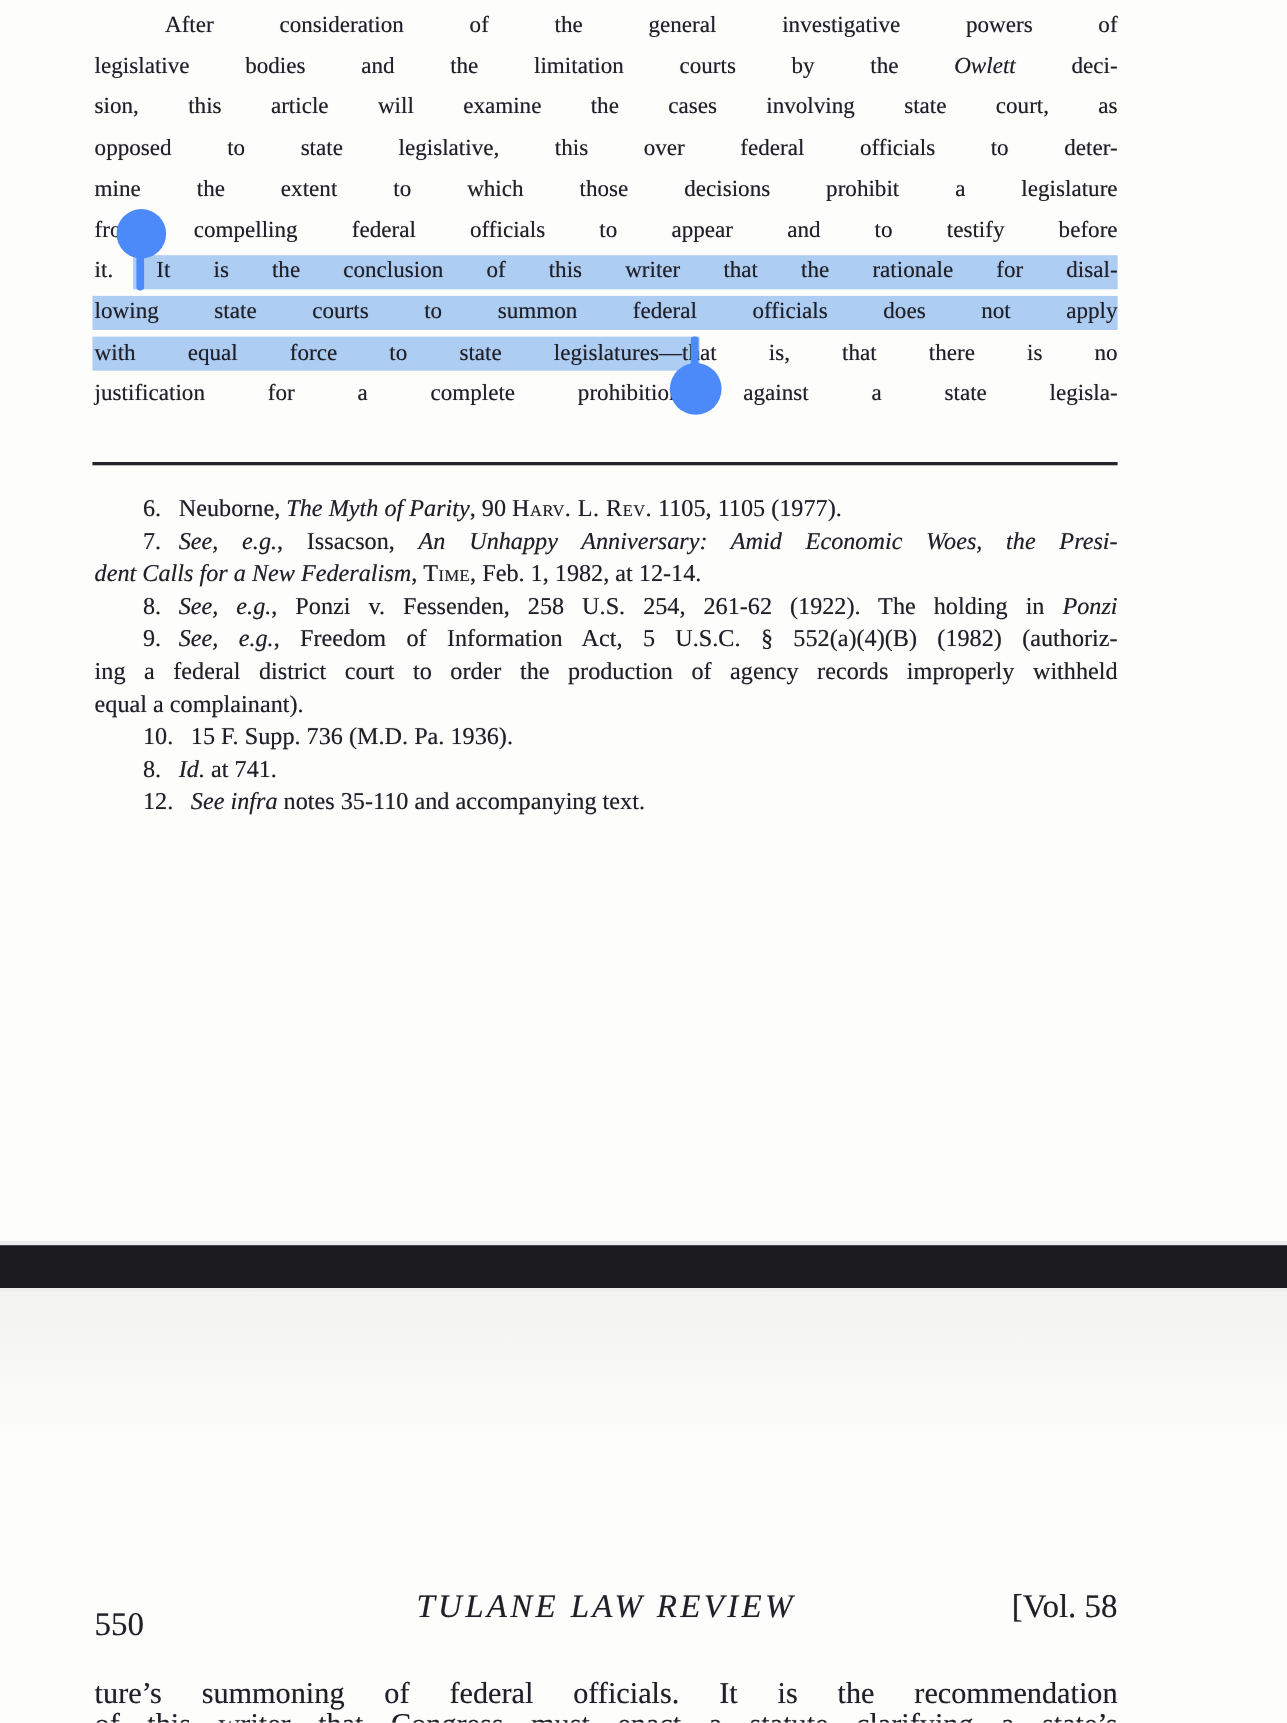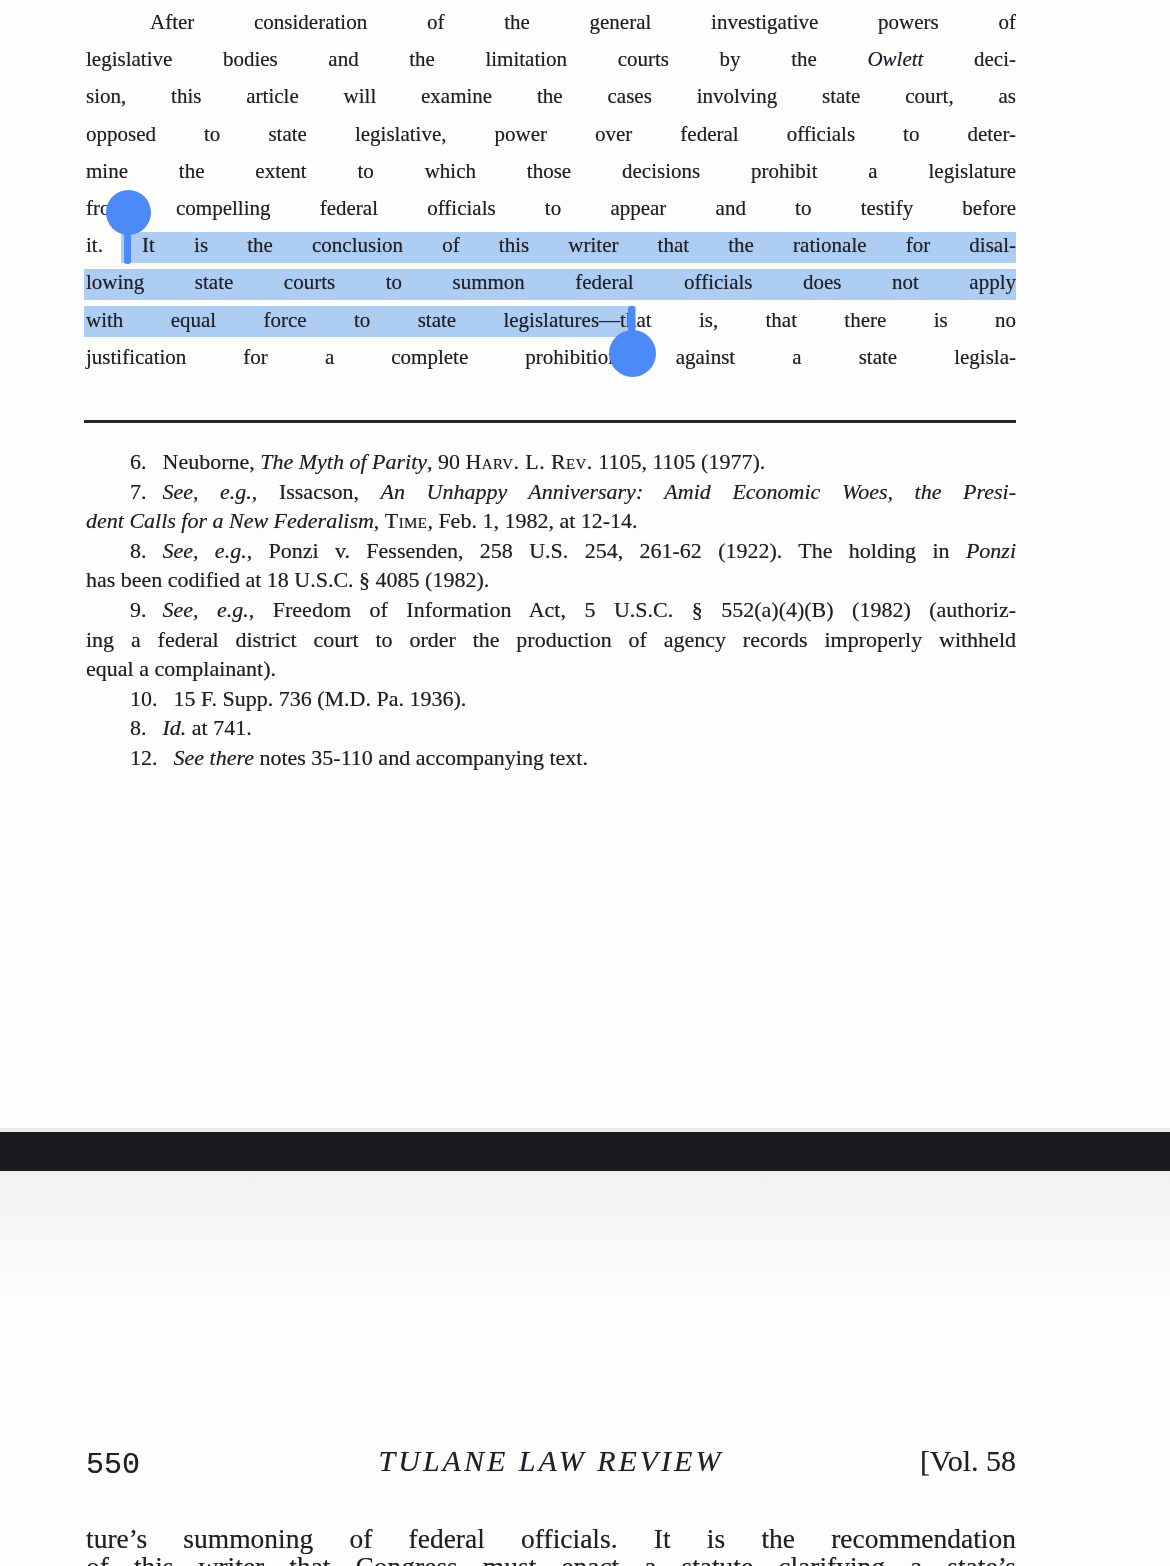--- a/index.html
+++ b/index.html
@@ -54,21 +54,21 @@
   
   #sep-top-strip{position:absolute;left:0;top:1128px;width:1170px;height:4px;background:#ececec;}
   #sep-bar{position:absolute;left:0;top:1132px;width:1170px;height:39px;background:var(--bar,#1b1b1f);}
   #sep-bottom-strip{position:absolute;left:0;top:1171px;width:1170px;height:4px;background:#efefee;}
   #page2-bg{position:absolute;left:0;top:1175px;width:1170px;height:391px;
     background:linear-gradient(#f2f2f1, #fdfdfc 130px, #fdfdfc);}
 
   
   #p2-header{position:absolute;left:86px;top:1444px;width:930px;height:36px;
     font-size:30px;line-height:34px;z-index:2;}
-  #p2-pagenum{position:absolute;left:0;top:4px;font-family:Liberation Mono, monospace;}
+  #p2-pagenum{position:absolute;left:0;top:16px;}
   #p2-journal{position:absolute;left:0;right:0;text-align:center;
     font-style:italic;letter-spacing:3px;}
   #p2-vol{position:absolute;right:0;top:0;}
   #p2-header span{text-shadow:0 0 0.7px rgba(25,25,35,0.5);}
 
   
   #p2-par{
     left:86px;top:1520px;width:930px;
     font-size:27.5px;line-height:37.2px;
     z-index:2;
@@ -81,43 +81,42 @@
 <div>
 
   <div class="hl" id="hl1"></div>
   <div class="hl" id="hl2"></div>
   <div class="hl" id="hl3"></div>
 
   <div class="textblock" id="main-par">
       <div class="tline just indent"><span>After consideration of the general investigative powers of</span></div>
       <div class="tline just"><span>legislative bodies and the limitation courts by the </span><span class="it">Owlett</span><span> deci-</span></div>
       <div class="tline just"><span>sion, this article will examine the cases involving state court, as</span></div>
-      <div class="tline just"><span>opposed to state legislative, power over federal officials to deter-</span></div>
+      <div class="tline just"><span>opposed to state legislative, this over federal officials to deter-</span></div>
       <div class="tline just"><span>mine the extent to which those decisions prohibit a legislature</span></div>
       <div class="tline just"><span>from compelling federal officials to appear and to testify before</span></div>
       <div class="tline just"><span>it. It is the conclusion of this writer that the rationale for disal-</span></div>
       <div class="tline just"><span>lowing state courts to summon federal officials does not apply</span></div>
       <div class="tline just"><span>with equal force to state legislatures—that is, that there is no</span></div>
       <div class="tline just"><span>justification for a complete prohibition against a state legisla-</span></div>
     </div>
 
   <div id="fn-rule"></div>
 
   <div class="textblock" id="footnotes">
       <div class="tline fnin"><span class="num">6.</span><span>Neuborne, </span><span class="it">The Myth of Parity</span><span>, 90 </span><span class="sc">Harv. L. Rev.</span><span> 1105, 1105 (1977).</span></div>
       <div class="tline fnin just"><span class="num">7.</span><span class="it">See, e.g.</span><span>, Issacson, </span><span class="it">An Unhappy Anniversary: Amid Economic Woes, the Presi-</span></div>
       <div class="tline"><span class="it">dent Calls for a New Federalism</span><span>, </span><span class="sc">Time</span><span>, Feb. 1, 1982, at 12-14.</span></div>
       <div class="tline fnin just"><span class="num">8.</span><span class="it">See, e.g.</span><span>, Ponzi v. Fessenden, 258 U.S. 254, 261-62 (1922). The holding in </span><span class="it">Ponzi</span></div>
-      <div class="tline"><span>has been codified at 18 U.S.C. § 4085 (1982).</span></div>
       <div class="tline fnin just"><span class="num">9.</span><span class="it">See, e.g.</span><span>, Freedom of Information Act, 5 U.S.C. § 552(a)(4)(B) (1982) (authoriz-</span></div>
       <div class="tline just"><span>ing a federal district court to order the production of agency records improperly withheld</span></div>
       <div class="tline"><span>equal a complainant).</span></div>
       <div class="tline fnin"><span class="num">10.</span><span>15 F. Supp. 736 (M.D. Pa. 1936).</span></div>
       <div class="tline fnin"><span class="num">8.</span><span class="it">Id.</span><span> at 741.</span></div>
-      <div class="tline fnin"><span class="num">12.</span><span class="it">See there</span><span> notes 35-110 and accompanying text.</span></div>
+      <div class="tline fnin"><span class="num">12.</span><span class="it">See infra</span><span> notes 35-110 and accompanying text.</span></div>
     </div>
 
   <div class="handle">
     <div class="knob" id="knob-start"></div>
     <div class="caret" id="caret-start"></div>
   </div>
   <div class="handle">
     <div class="caret" id="caret-end"></div>
     <div class="knob" id="knob-end"></div>
   </div>

